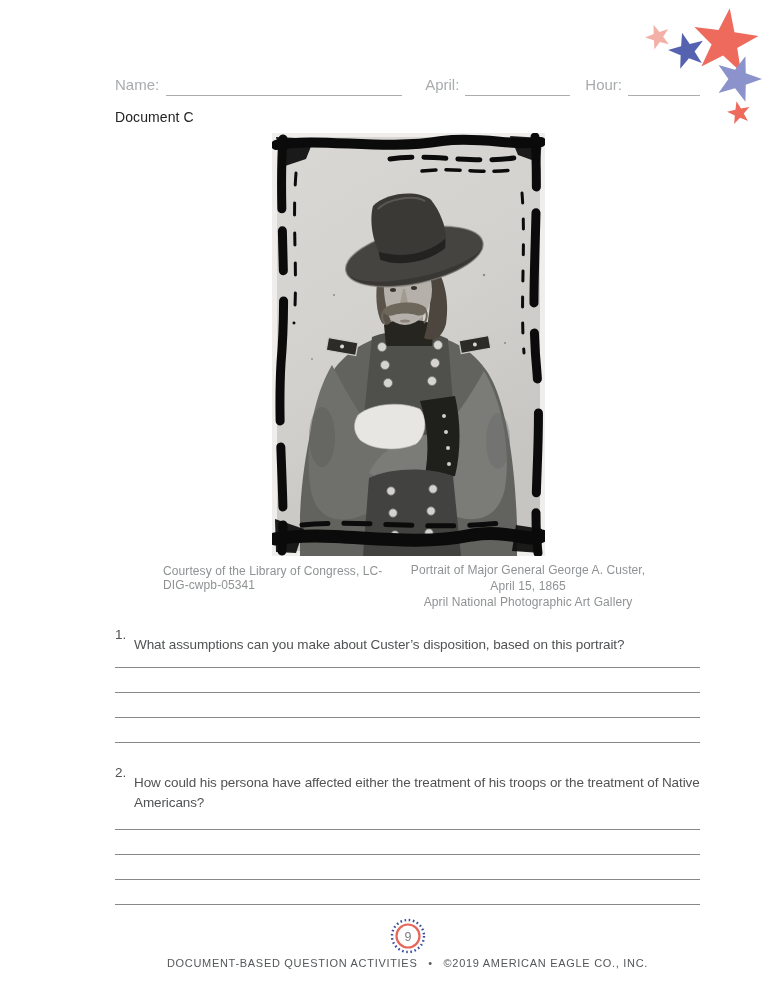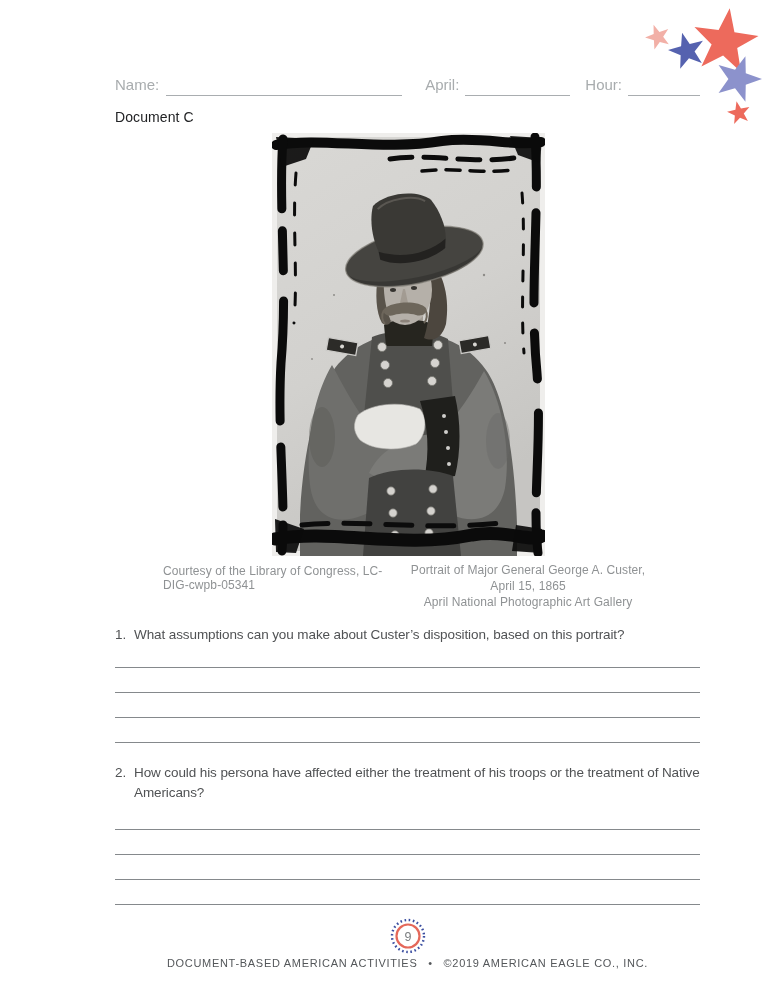--- a/index.html
+++ b/index.html
@@ -40,21 +40,21 @@
   .caption-right{padding-right:50px;text-align:center;line-height:1.35;}
   
   .question{
     position:absolute;left:115px;width:590px;
     display:flex;align-items:flex-start;
     font-size:13.5px;color:#505254;letter-spacing:-0.1px;line-height:1.5;
   }
   .q1{top:625px;}
   .q2{top:763px;}
   .q-num{flex:0 0 19px;}
-  .q-text{flex:1 1 auto;}
+  .q-text{flex:1 1 auto;margin-top:10px;}
   .answer-lines{position:absolute;left:115px;width:585px;}
   .q1-lines{top:643px;}
   .q2-lines{top:805px;}
   .answer-line{height:24px;border-bottom:1px solid #85898c;}
   
   .footer{
     position:absolute;left:115px;top:917px;width:585px;
     display:flex;flex-direction:column;align-items:center;
   }
   .footer-text{
@@ -244,19 +244,19 @@
       <div class="answer-line"></div>
     </div>
 
   <div class="footer">
     <svg width="38" height="38" viewBox="0 0 38 38">
       <circle cx="19" cy="19" r="16" fill="none" stroke-width="2.4" stroke-dasharray="1.6 2.6" stroke="#3b4ea0"></circle>
       <circle cx="19" cy="19" r="11.5" fill="#ffffff" stroke-width="2.2" stroke="#e4685a"></circle>
       <text x="19" y="23.5" text-anchor="middle" font-size="12.5" fill="#7b7e80" font-family="Liberation Sans, sans-serif">9</text>
     </svg>
     <div class="footer-text">
-      <span>DOCUMENT-BASED AMERICAN ACTIVITIES</span>
+      <span>DOCUMENT-BASED QUESTION ACTIVITIES</span>
       <span class="sep">•</span>
       <span>©2019 AMERICAN EAGLE CO., INC.</span>
     </div>
   </div>
 
 </div>
 
 </body></html>

